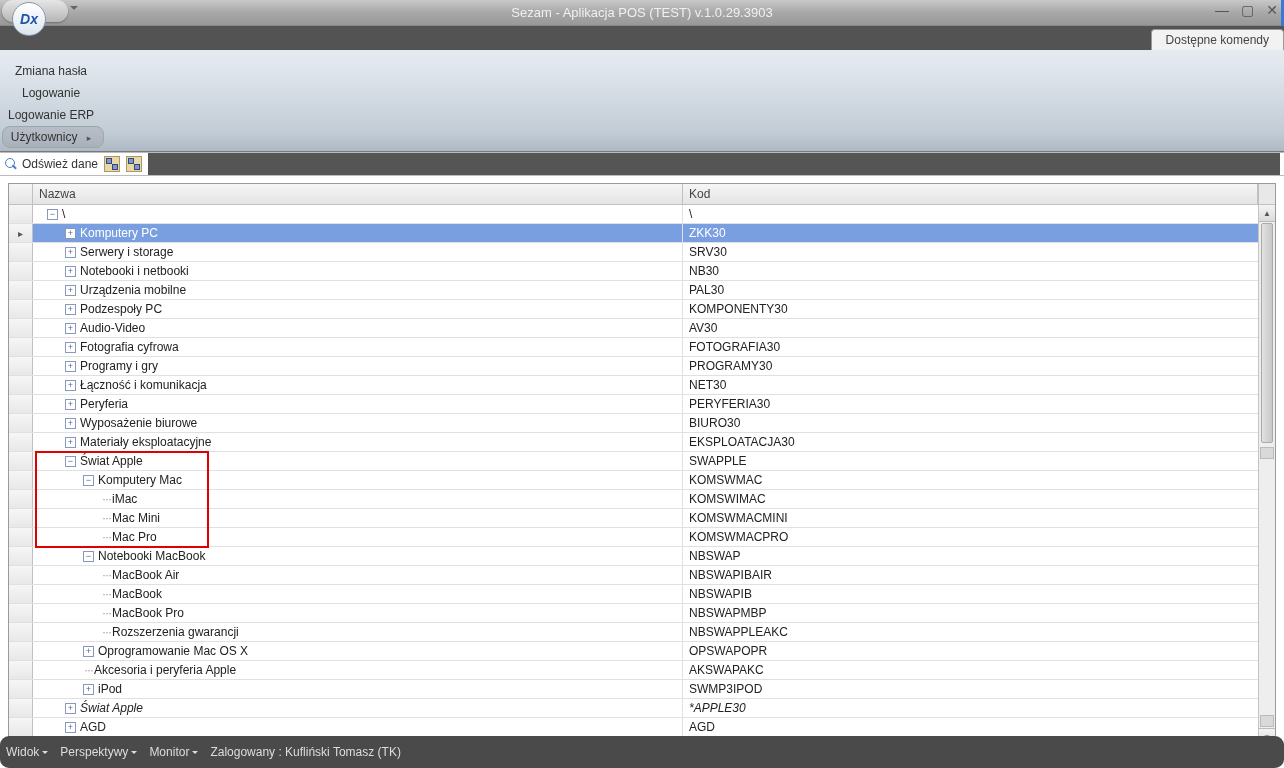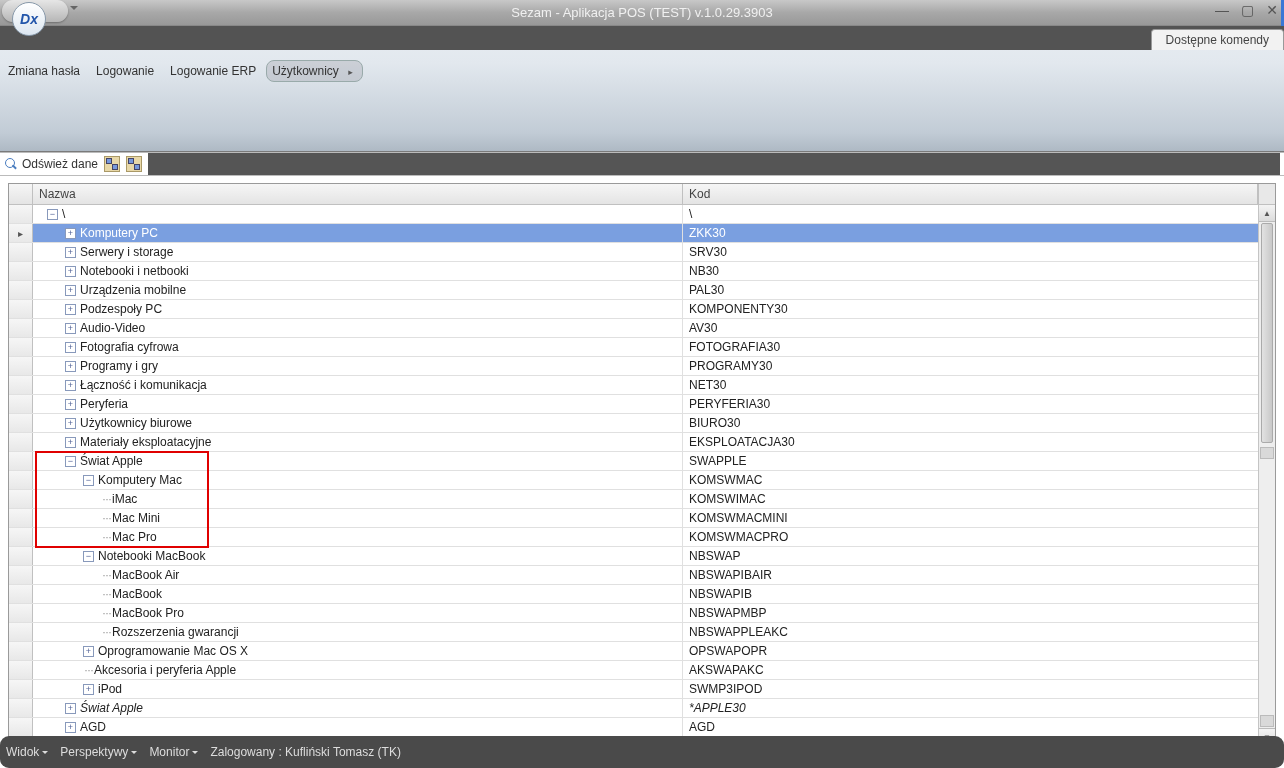--- a/index.html
+++ b/index.html
@@ -83,22 +83,23 @@
   border:1px solid #999;
   border-bottom:none;
   border-radius: 4px 4px 0 0;
   padding: 3px 14px;
   color:#444;
   font-size:12px;
 }
 .menu-list {
   position:absolute;
   left:2px; top:34px;
-  display:flex; flex-direction:row;
+  display:flex; flex-direction:column;
   gap:0;
+  text-align:center;
 }
 .menu-item {
   padding: 4px 10px 4px 6px;
   color:#333;
   font-size:12px;
   white-space:nowrap;
 }
 .menu-item.selected {
   background: rgba(150,150,160,0.3);
   border:1px solid #9aa;
@@ -402,21 +403,21 @@
             <span class="expander">+</span>
             <span>Peryferia</span>
           </div>
           <div class="cell-kod">PERYFERIA30</div>
         </div>
         <div class="row">
           <div class="indicator"></div>
           <div class="cell-nazwa">
             <span style="display: inline-block; width: 32px; height: 100%;"></span>
             <span class="expander">+</span>
-            <span>Użytkownicy biurowe</span>
+            <span>Wyposażenie biurowe</span>
           </div>
           <div class="cell-kod">BIURO30</div>
         </div>
         <div class="row">
           <div class="indicator"></div>
           <div class="cell-nazwa">
             <span style="display: inline-block; width: 32px; height: 100%;"></span>
             <span class="expander">+</span>
             <span>Materiały eksploatacyjne</span>
           </div>

